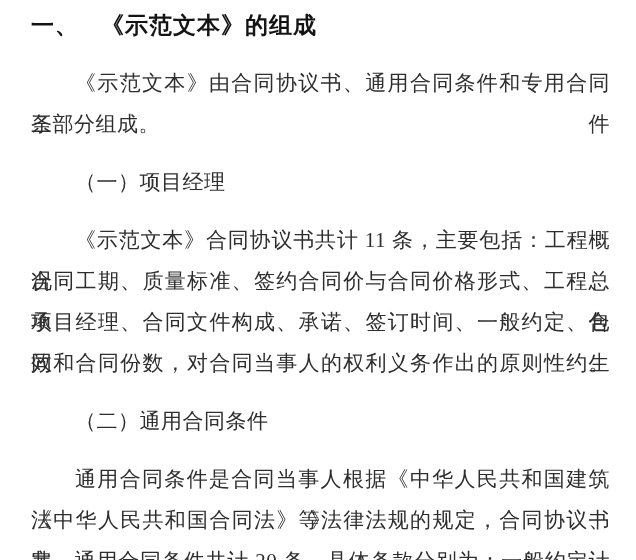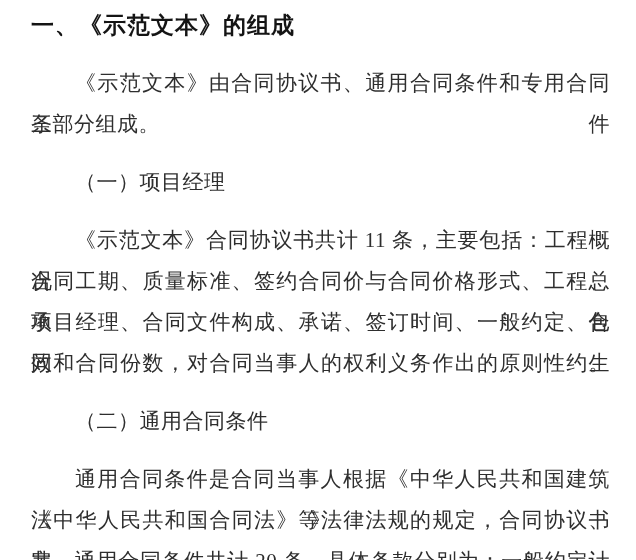--- a/index.html
+++ b/index.html
@@ -17,21 +17,21 @@
     height: 41px;
     line-height: 41px;
     margin-bottom: 11px;
     font-family: "Liberation Sans", "DejaVu Sans", sans-serif;
     font-weight: bold;
     font-size: 23px;
     color: #141414;
     letter-spacing: 1px;
     white-space: nowrap;
   }
-  .heading .h-title { }
+  .heading .h-title { margin-left: 22px; }
   .line {
     height: 41px;
     line-height: 41px;
     font-size: 21px;
     color: #2e2e2e;
     letter-spacing: 0.5px;
     white-space: nowrap;
   }
   .indent { text-indent: 44px; margin-top: 17px; }
   .jfull {

